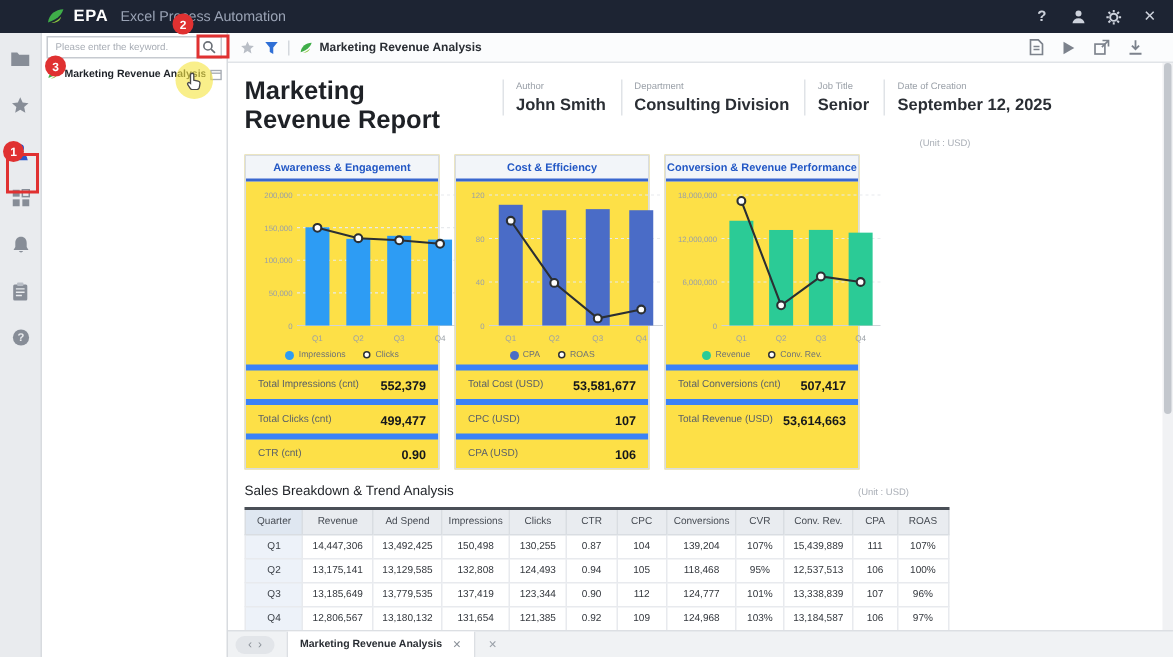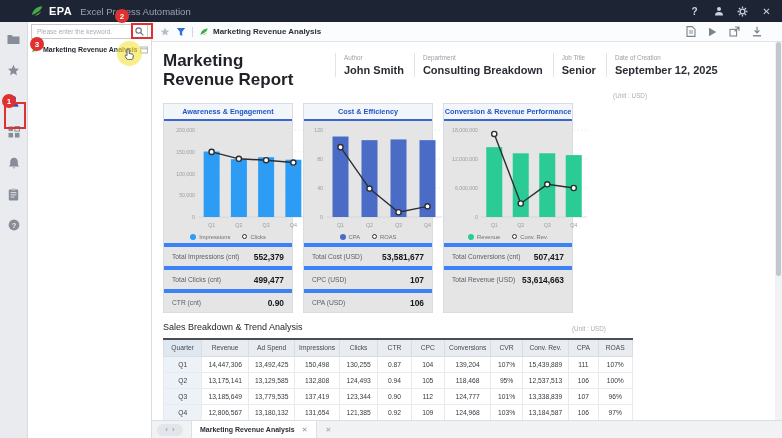--- a/index.html
+++ b/index.html
@@ -31,21 +31,21 @@
   
   .content{position:absolute;left:152px;top:42px;width:623px;height:378px;background:#fff;}
   .report-title{position:absolute;left:11px;top:9px;font-size:17px;font-weight:bold;color:#1e2126;line-height:19px;}
   .meta-row{position:absolute;left:183px;top:11px;display:flex;}
   .meta-col{border-left:1px solid #e0e3e7;padding:1px 10px 1px 8px;}
   .meta-label{font-size:6.3px;color:#9aa0a8;margin-bottom:3px;white-space:nowrap;}
   .meta-value{font-size:11px;font-weight:bold;color:#2a2e34;white-space:nowrap;}
   .unit-note-top{position:absolute;right:128px;top:50px;font-size:6.3px;color:#a9aeb6;}
   
   .cards{position:absolute;left:11px;top:61px;display:flex;gap:10px;}
-  .card{width:130px;border:1px solid #d8dce1;background:#e5e5e5;}
+  .card{width:130px;border:1px solid #d8dce1;background:#fde047;}
   .card-header{height:17px;background:#f2f5f9;border-bottom:2px solid #3a67cf;display:flex;align-items:center;justify-content:center;}
   .card-title{font-size:7.3px;font-weight:bold;color:#2257c5;white-space:nowrap;}
   .chart-wrap{padding:3px 2px 0 2px;}
   .legend{display:flex;justify-content:center;align-items:center;gap:12px;height:13px;}
   .legend-entry{display:flex;align-items:center;gap:3px;font-size:5.8px;color:#6b7077;}
   .legend-dot{width:6px;height:6px;border-radius:50%;}
   .legend-ring{width:5px;height:5px;border-radius:50%;background:#fff;border:1.4px solid #2b2f33;}
   .stat-row{height:23px;border-top:4px solid #3b82f6;display:flex;align-items:center;justify-content:space-between;padding:0 8px;}
   .stat-label{font-size:6.7px;color:#5a6068;white-space:nowrap;}
   .stat-value{font-size:8.4px;font-weight:bold;color:#14171b;white-space:nowrap;}
@@ -219,21 +219,21 @@
       <div>Marketing</div>
       <div>Revenue Report</div>
     </div>
     <div class="meta-row" id="meta-row">
         <div class="meta-col">
           <div class="meta-label">Author</div>
           <div class="meta-value">John Smith</div>
         </div>
         <div class="meta-col">
           <div class="meta-label">Department</div>
-          <div class="meta-value">Consulting Breakdown</div>
+          <div class="meta-value">Consulting Division</div>
         </div>
         <div class="meta-col">
           <div class="meta-label">Job Title</div>
           <div class="meta-value">Senior</div>
         </div>
         <div class="meta-col">
           <div class="meta-label">Date of Creation</div>
           <div class="meta-value">September 12, 2025</div>
         </div>
       </div>

